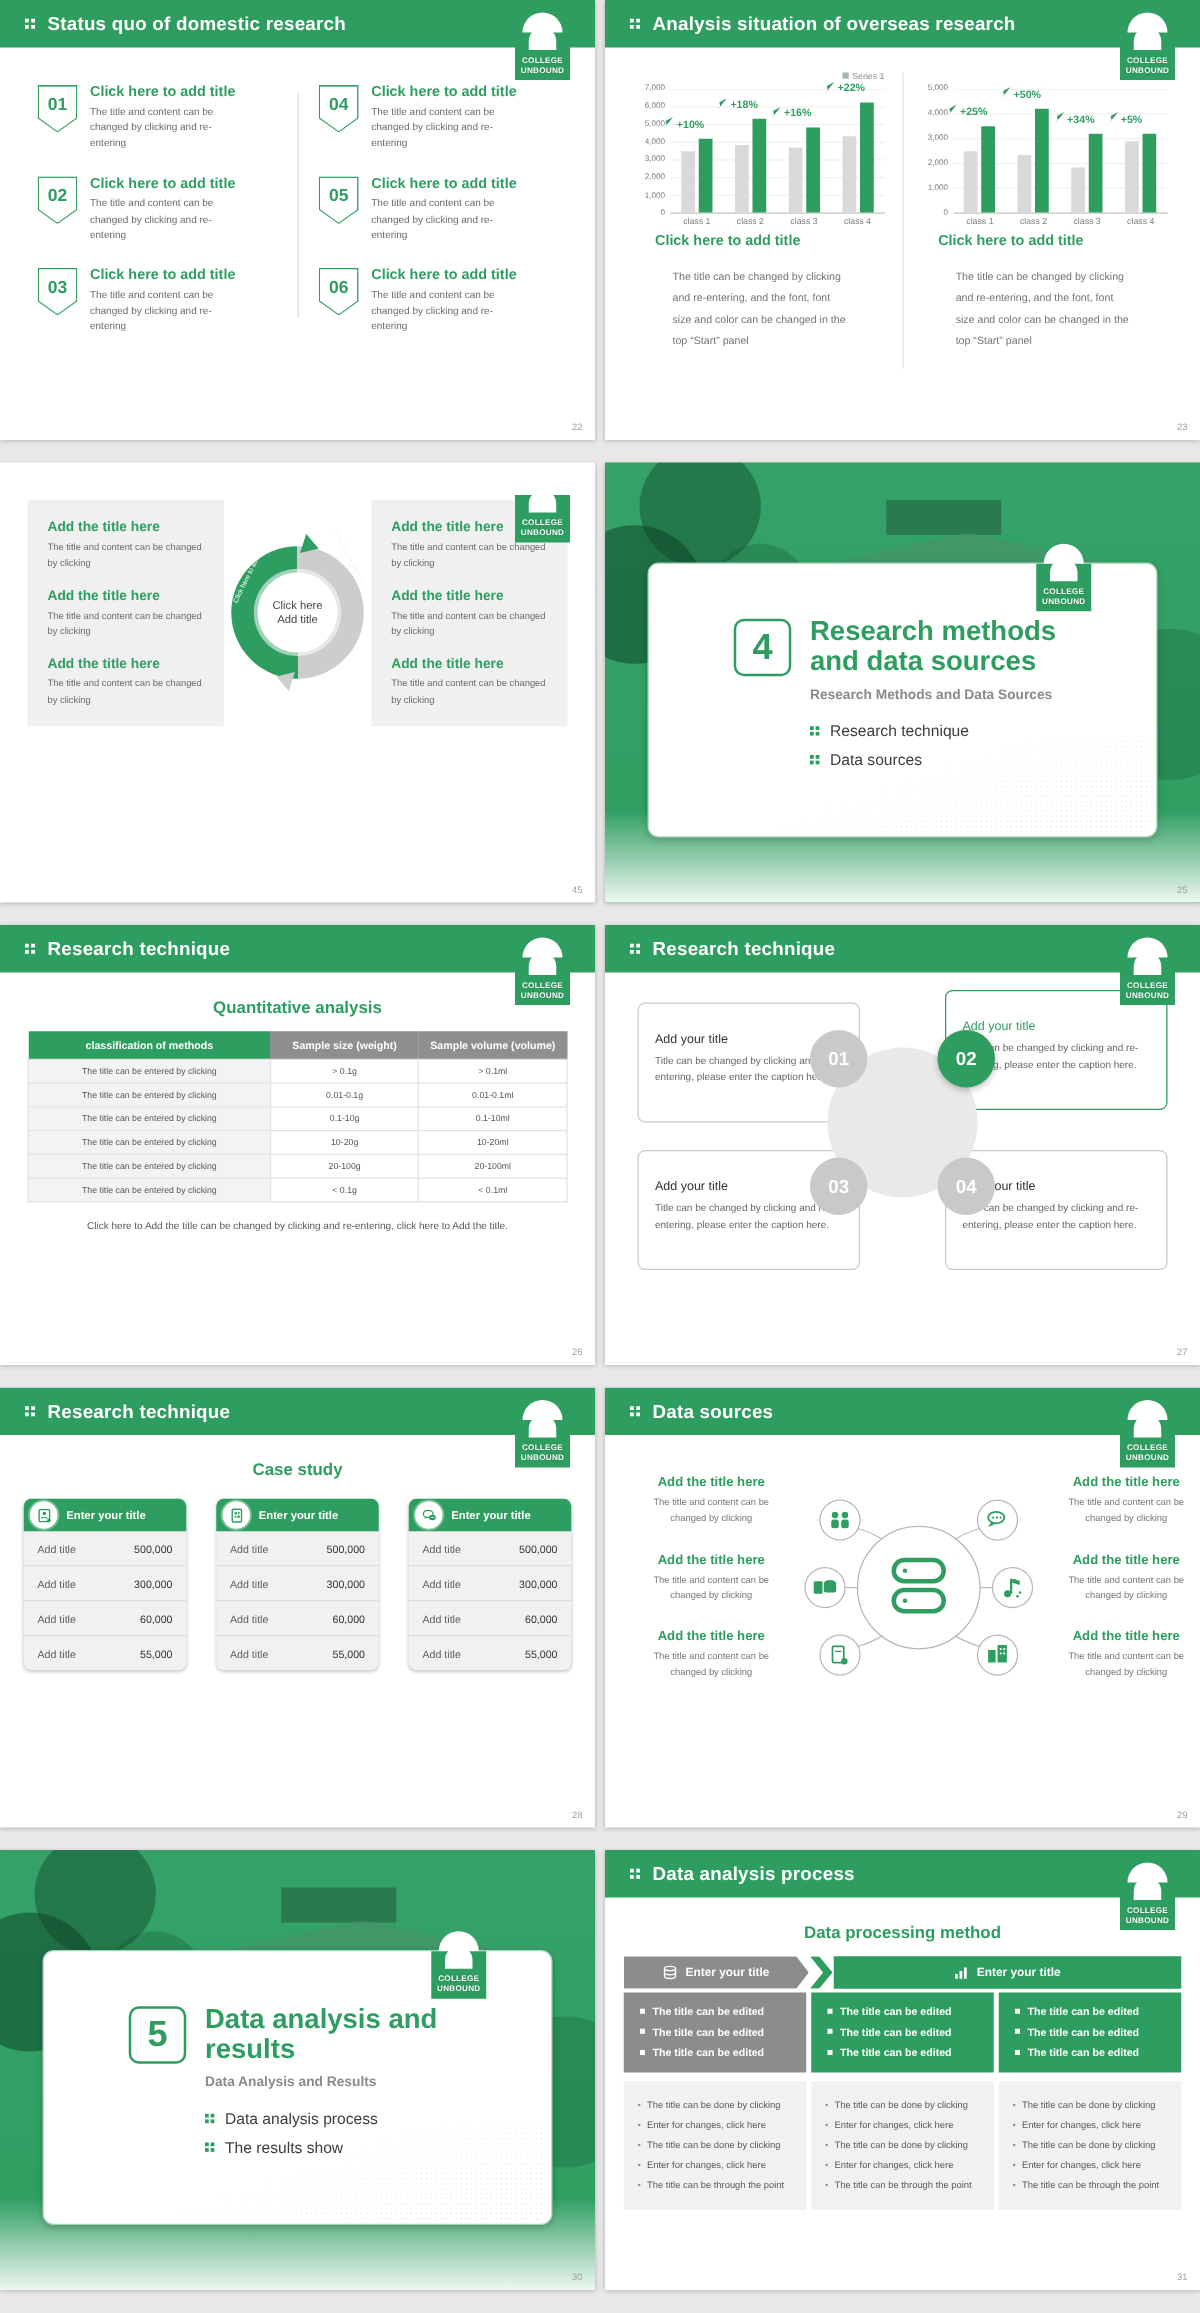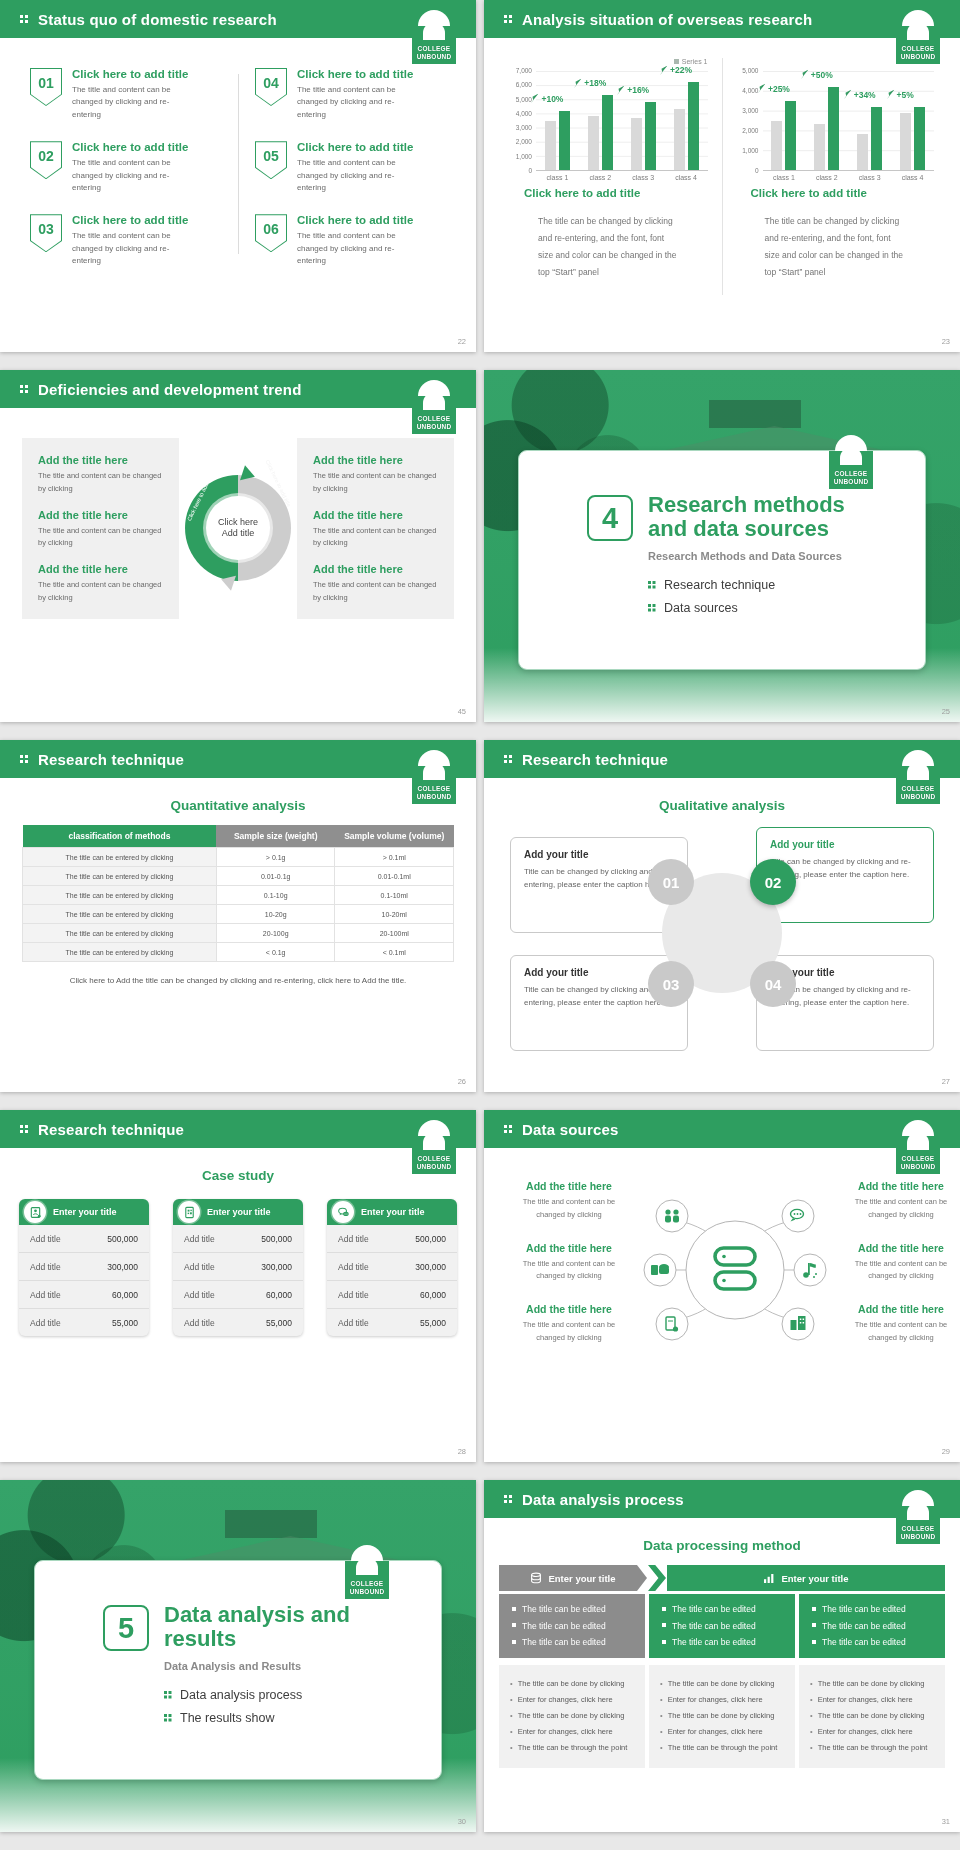--- a/index.html
+++ b/index.html
@@ -117,21 +117,21 @@
   .qt-table th.k { background:#8f8f8f; }
   .qt-table td { font-size:7px; color:#555; text-align:center; padding:5.5px 4px; border:1px solid #e2e2e2; background:#fff; }
   .qt-table td:first-child { background:#f3f3f3; }
   .qt-table col.c1 { width:45%; } .qt-table col.c2 { width:27.5%; } .qt-table col.c3 { width:27.5%; }
   .qt-note { margin-top:14px; text-align:center; font-size:8px; color:#5a5a5a; }
 
   
   .qual-wrap { position:relative; height:240px; margin:14px 26px 0; }
   .qbox { position:absolute; width:178px; min-height:96px; background:#fff; border:1px solid #c9c9c9; border-radius:6px;
           padding:11px 13px; z-index:1; }
-  .qbox h4 { margin:0 0 5px; font-size:10px; font-weight:bold; color:#333; }
+  .qbox h4 { margin:12px 0 5px; font-size:10px; font-weight:normal; color:#333; }
   .qbox p { margin:0; font-size:8px; color:#666; line-height:1.65; }
   .qbox.green { border-color:var(--green); }
   .qbox.green h4 { color:var(--green); }
   .q1 { left:0; top:10px; } .q2 { right:0; top:0; } .q3 { left:0; top:128px; } .q4 { right:0; top:128px; }
   .qcluster { position:absolute; left:50%; top:10px; transform:translateX(-50%); width:176px; height:200px; z-index:2; }
   .qbig { position:absolute; left:28px; top:36px; width:120px; height:120px; border-radius:50%; background:#e9e9e9; }
   .qnum { position:absolute; width:46px; height:46px; border-radius:50%; background:#c9c9c9; color:#fff; font-weight:bold;
           font-size:15px; display:flex; align-items:center; justify-content:center; }
   .qnum.green { background:var(--green); box-shadow:0 2px 5px rgba(0,0,0,.25); }
   .qn1 { left:14px; top:22px; } .qn2 { right:14px; top:22px; } .qn3 { left:14px; top:124px; } .qn4 { right:14px; top:124px; }
@@ -161,21 +161,21 @@
              display:flex; align-items:center; justify-content:center; gap:6px;
              clip-path:polygon(0 0, calc(100% - 10px) 0, 100% 50%, calc(100% - 10px) 100%, 0 100%); }
   .fh-chev { width:18px; height:26px; margin:0 1px; background:var(--green);
              clip-path:polygon(0 0,40% 0,100% 50%,40% 100%,0 100%,58% 50%); flex:none; }
   .fh-green { flex:1; height:100%; background:var(--green); color:#fff; font-weight:bold; font-size:9.5px;
               display:flex; align-items:center; justify-content:center; gap:6px; }
   .flow-mid { display:flex; gap:4px; margin-top:3px; }
   .fm-box { width:148px; padding:7px 6px 7px 13px; }
   .fm-box.gray { background:#8c8c8c; } .fm-box.green { background:var(--green); }
   .fm-box ul { margin:0; padding:0; list-style:none; }
-  .fm-box li { color:#fff; font-size:8.5px; font-weight:normal; line-height:1.95; }
+  .fm-box li { color:#fff; font-size:8.5px; font-weight:bold; line-height:1.95; }
   .fm-box li::before { content:""; display:inline-block; width:4px; height:4px; background:#fff; margin-right:6px; vertical-align:1.5px; }
   .flow-bot { display:flex; gap:4px; margin-top:7px; }
   .fb-box { width:148px; background:#f1f1f1; padding:11px 8px 12px 11px; }
   .fb-box ul { margin:0; padding:0; list-style:none; }
   .fb-box li { color:#5a5a5a; font-size:7.5px; line-height:2.15; }
   .fb-box li::before { content:"•"; color:#8d8d8d; margin-right:5px; }
 </style>
 </head>
 <body>
 
@@ -361,24 +361,20 @@
         <div class="chart-note">
           <h4>Click here to add title</h4>
           <p>The title can be changed by clicking and re-entering, and the font, font size and color can be changed in the top “Start” panel</p>
         </div>
       </div>
     </div>
     <div class="pagenum">23</div>
   </div>
 
   <div class="slide">
-    <div class="shead">
-      <span class="mark"></span>
-      <span>Deficiencies and development trend</span>
-    </div>
     <div class="logo">
       <div class="dome"></div>
       <div class="lbox">
           <span>COLLEGE</span>
           <span>UNBOUND</span>
         </div>
     </div>
     <div class="def-wrap">
       <div class="def-panel">
         <div class="def-item">
@@ -526,21 +522,20 @@
       <span class="mark"></span>
       <span>Research technique</span>
     </div>
     <div class="logo">
       <div class="dome"></div>
       <div class="lbox">
           <span>COLLEGE</span>
           <span>UNBOUND</span>
         </div>
     </div>
-    <h3 class="subtitle">Qualitative analysis</h3>
     <div class="qual-wrap">
       <div class="qbox q1">
           <h4>Add your title</h4>
           <p>Title can be changed by clicking and re-entering, please enter the caption here.</p>
         </div>
       <div class="qbox q2 green">
           <h4>Add your title</h4>
           <p>Title can be changed by clicking and re-entering, please enter the caption here.</p>
         </div>
       <div class="qbox q3">

